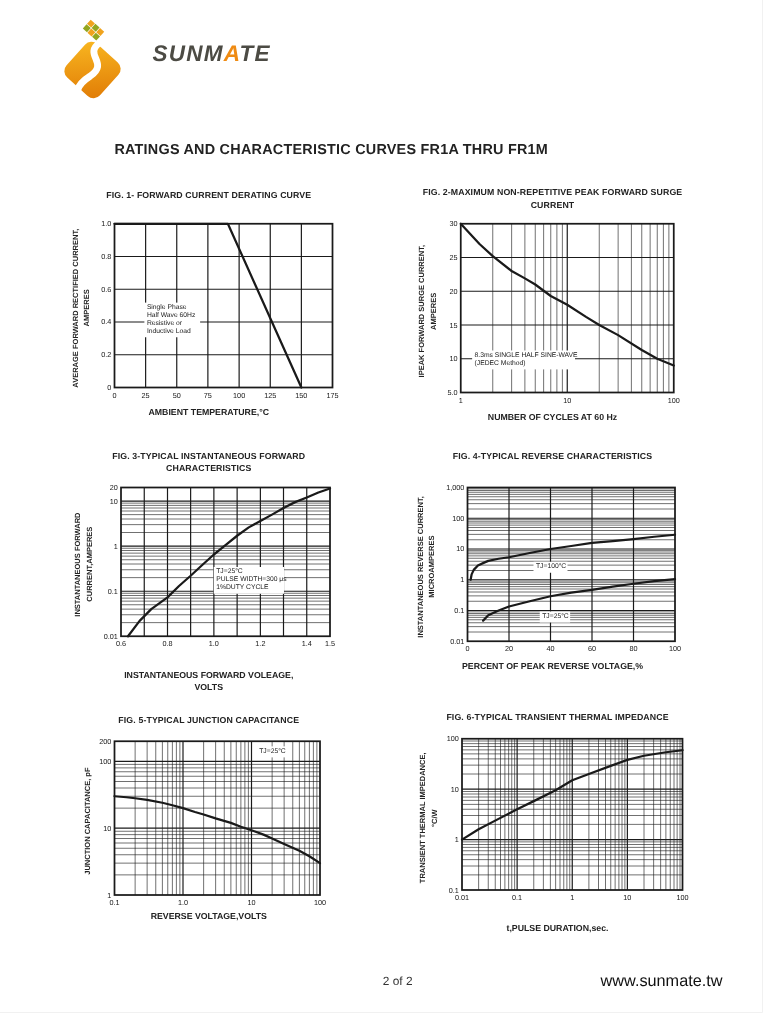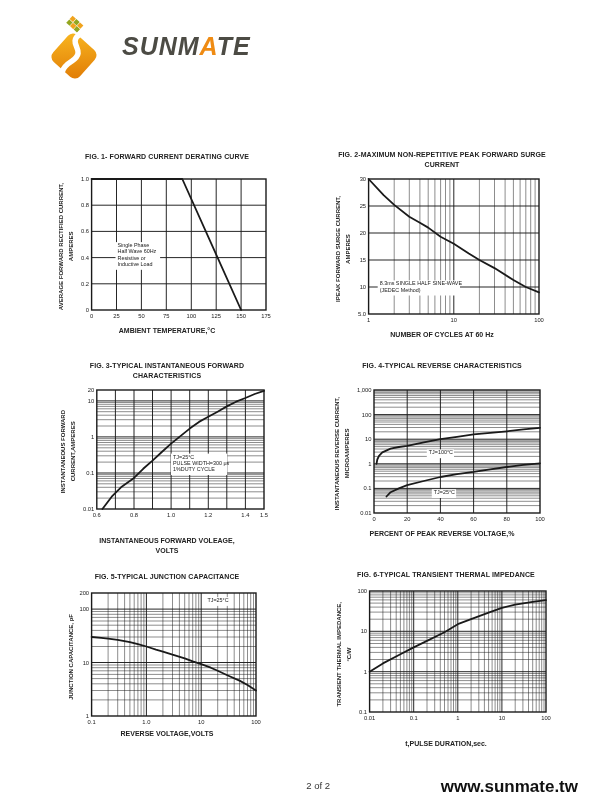--- a/index.html
+++ b/index.html
@@ -4,21 +4,21 @@
 <style>
   html,body{margin:0;padding:0;background:#e8e8e8;}
   .page{
     position:relative; width:610px; height:810px; background:#ffffff;
     font-family:"Liberation Sans", sans-serif; color:#1a1a1a; overflow:hidden;
     margin:0 auto;
   }
   .logo{position:absolute; left:38px; top:8px; display:flex; align-items:flex-start;}
   .wordmark{
     margin-left:12px; margin-top:26px;
-    font-size:25px; font-weight:bold; font-style:italic;
+    font-size:18px; font-weight:bold; font-style:italic;
     color:#4c4b44; letter-spacing:1px; line-height:1;
   }
   .wordmark .accent{color:#ef8b13;}
   .page-title{
     position:absolute; left:60px; top:114px; width:410px; text-align:center;
     font-size:11.5px; font-weight:bold; letter-spacing:0.2px; color:#222;
   }
   .fig{position:absolute; display:flex; flex-direction:column; align-items:center;}
   .fig-title{
     font-size:7px; font-weight:bold; text-align:center; line-height:1.4;
@@ -37,21 +37,21 @@
     margin-top:5px; color:#222;
   }
   .xlabel span{display:block;}
   svg{font-family:"Liberation Sans", sans-serif;}
   .footer-page{
     position:absolute; left:270px; top:780px; width:60px; text-align:right;
     font-size:9.5px; color:#333;
   }
   .footer-site{
     position:absolute; right:32px; top:777px;
-    font-size:17px; font-weight:bold; color:#111;
+    font-size:13px; font-weight:normal; color:#111;
   }
 </style>
 </head>
 <body>
 
 <div class="page">
 
   <div class="logo">
     <svg width="72" height="86" viewBox="0 0 72 86">
       <defs>
@@ -67,20 +67,21 @@
         <rect x="18" y="19" width="4.5" height="4.5" fill="#f0a31d"></rect>
         <rect x="18" y="24" width="4.5" height="4.5" fill="#93a61f"></rect>
         <rect x="8" y="19" width="4.5" height="4.5" fill="#f0a31d"></rect>
         <rect x="18" y="30" width="36" height="36" rx="7" fill="url(#lgrad)"></rect>
       </g>
       <path d="M42,26 C28,36 50,42 34,53 C23,60 21,67 28,76" stroke="#ffffff" stroke-width="5.5" fill="none" stroke-linecap="round"></path>
     </svg>
     <div class="wordmark"><span>SUNM</span><span class="accent">A</span><span>TE</span></div>
   </div>
 
+  <div class="page-title">RATINGS AND CHARACTERISTIC CURVES FR1A THRU FR1M</div>
 
   <div class="fig" style="left:38px; top:152px; width:258px;">
     <div class="fig-title" style="margin-bottom:11px;">FIG. 1- FORWARD CURRENT DERATING CURVE</div>
     <div class="fig-row">
       <div class="ylabel">
         <span class="lbl-line">AVERAGE FORWARD RECTIFIED CURRENT,</span>
         <span class="lbl-line">AMPERES</span>
       </div>
       <svg width="200" height="148" viewBox="0 0 200 148">
           <line x1="39.5" y1="137.0" x2="39.5" y2="6.0" stroke="#1a1a1a" stroke-width="0.95"></line>

